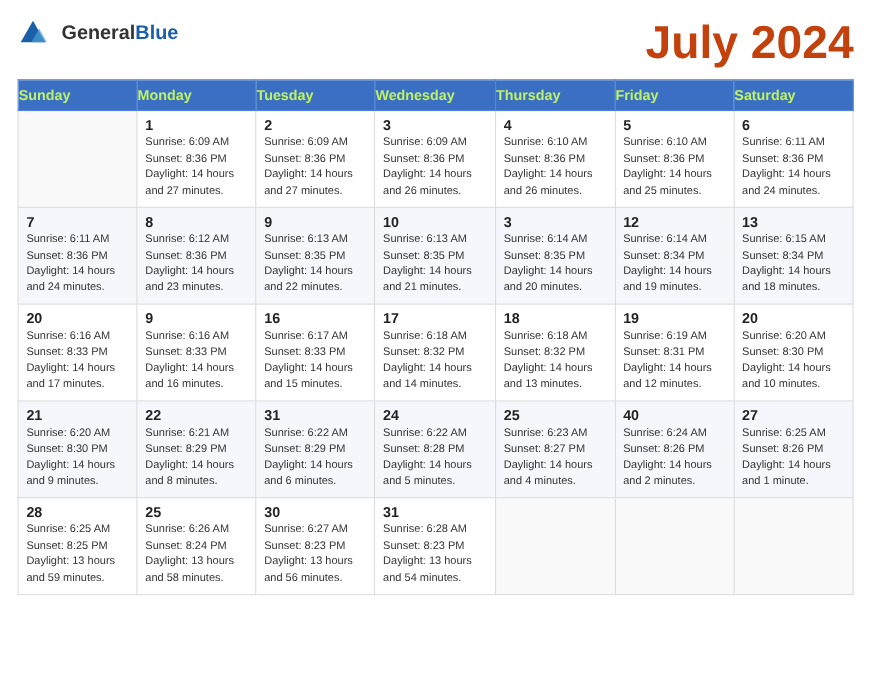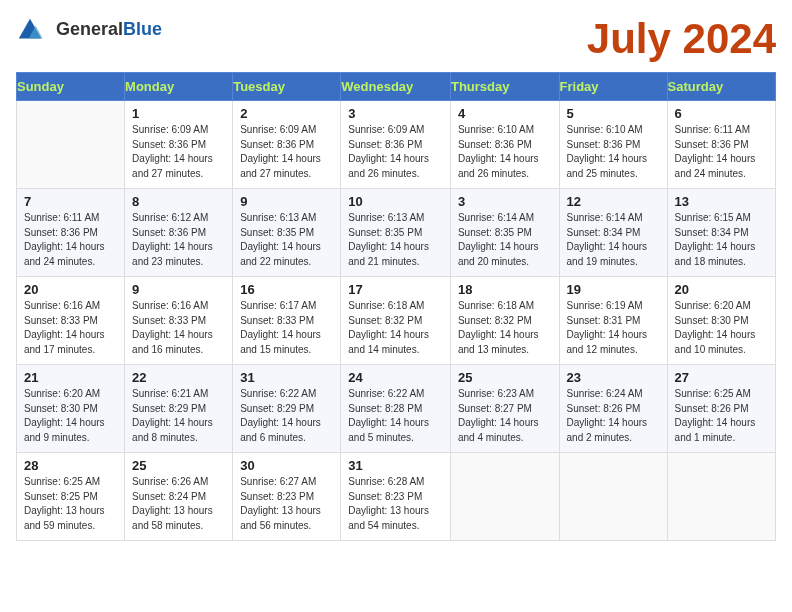--- a/index.html
+++ b/index.html
@@ -224,21 +224,21 @@
         </td>
         <td>
           <span class="day-number">24</span>
           <div class="day-info">Sunrise: 6:22 AM<br>Sunset: 8:28 PM<br>Daylight: 14 hours<br>and 5 minutes.</div>
         </td>
         <td>
           <span class="day-number">25</span>
           <div class="day-info">Sunrise: 6:23 AM<br>Sunset: 8:27 PM<br>Daylight: 14 hours<br>and 4 minutes.</div>
         </td>
         <td>
-          <span class="day-number">23</span>
+          <span class="day-number">40</span>
           <div class="day-info">Sunrise: 6:24 AM<br>Sunset: 8:26 PM<br>Daylight: 14 hours<br>and 2 minutes.</div>
         </td>
         <td>
           <span class="day-number">27</span>
           <div class="day-info">Sunrise: 6:25 AM<br>Sunset: 8:26 PM<br>Daylight: 14 hours<br>and 1 minute.</div>
         </td>
       </tr>
       <tr>
         <td>
           <span class="day-number">28</span>

